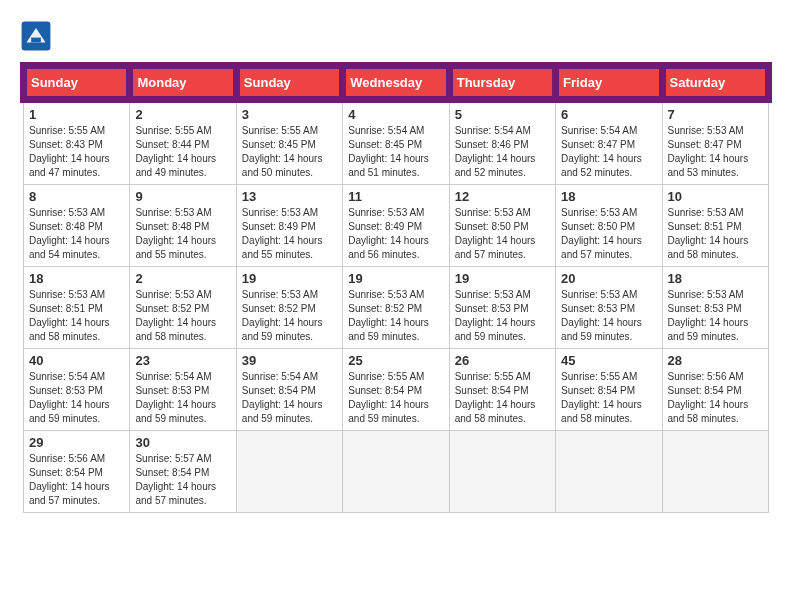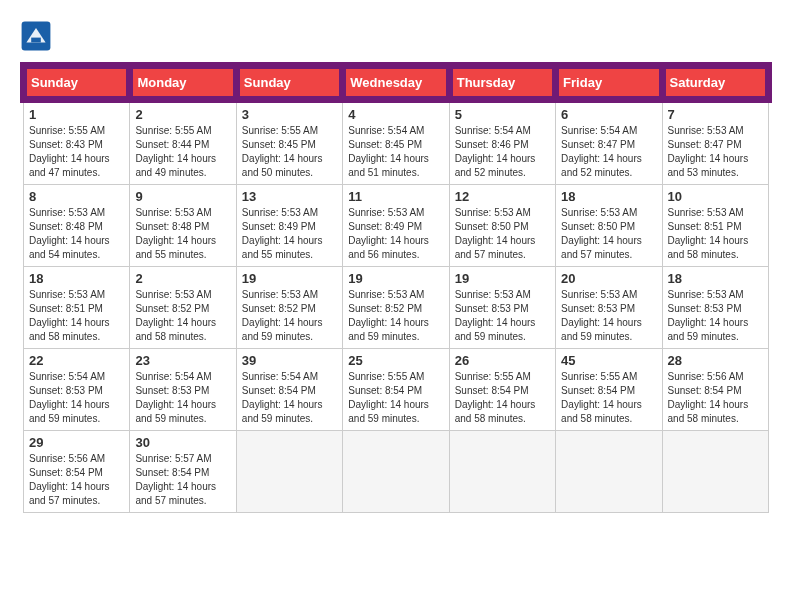--- a/index.html
+++ b/index.html
@@ -288,21 +288,21 @@
         <span class="day-number">18</span>
         <div class="day-info">
           Sunrise: 5:53 AM<br>
           Sunset: 8:53 PM<br>
           Daylight: 14 hours <br>and 59 minutes.
         </div>
       </td>
       </tr>
       <tr>
         <td>
-        <span class="day-number">22</span>
+        <span class="day-number">40</span>
         <div class="day-info">
           Sunrise: 5:54 AM<br>
           Sunset: 8:53 PM<br>
           Daylight: 14 hours <br>and 59 minutes.
         </div>
       </td>
         <td>
         <span class="day-number">23</span>
         <div class="day-info">
           Sunrise: 5:54 AM<br>

